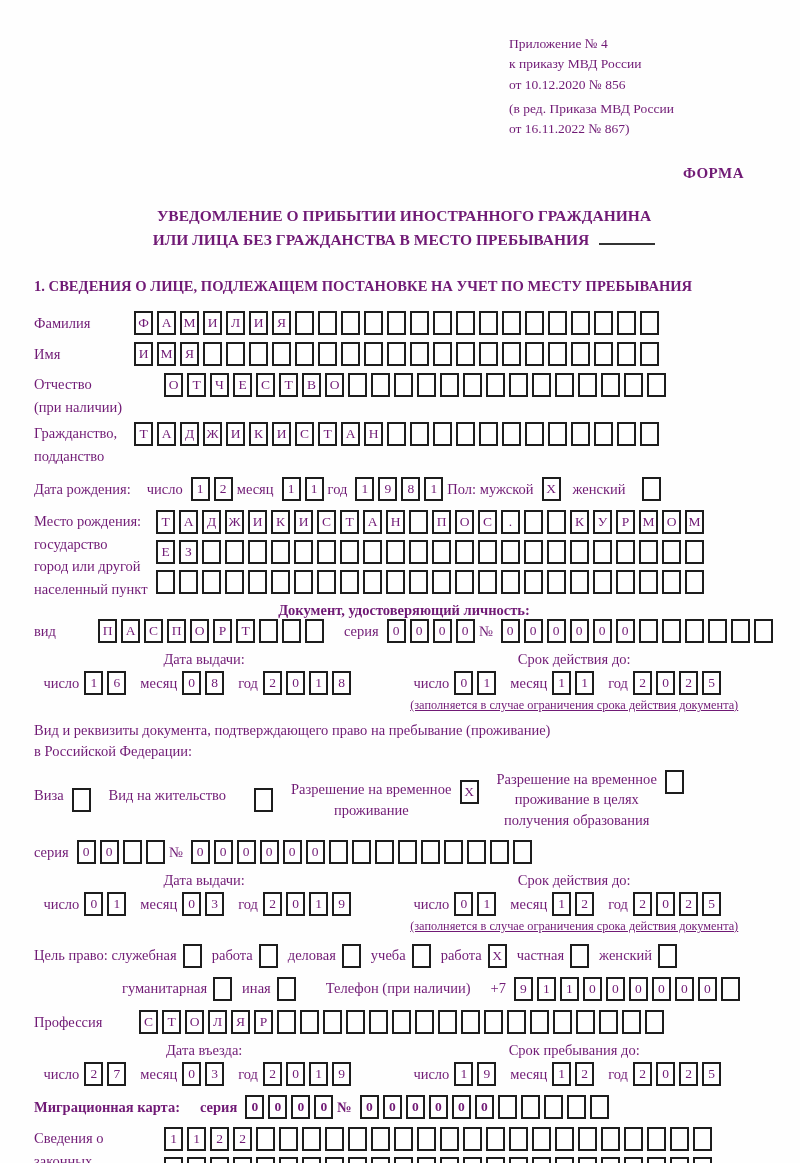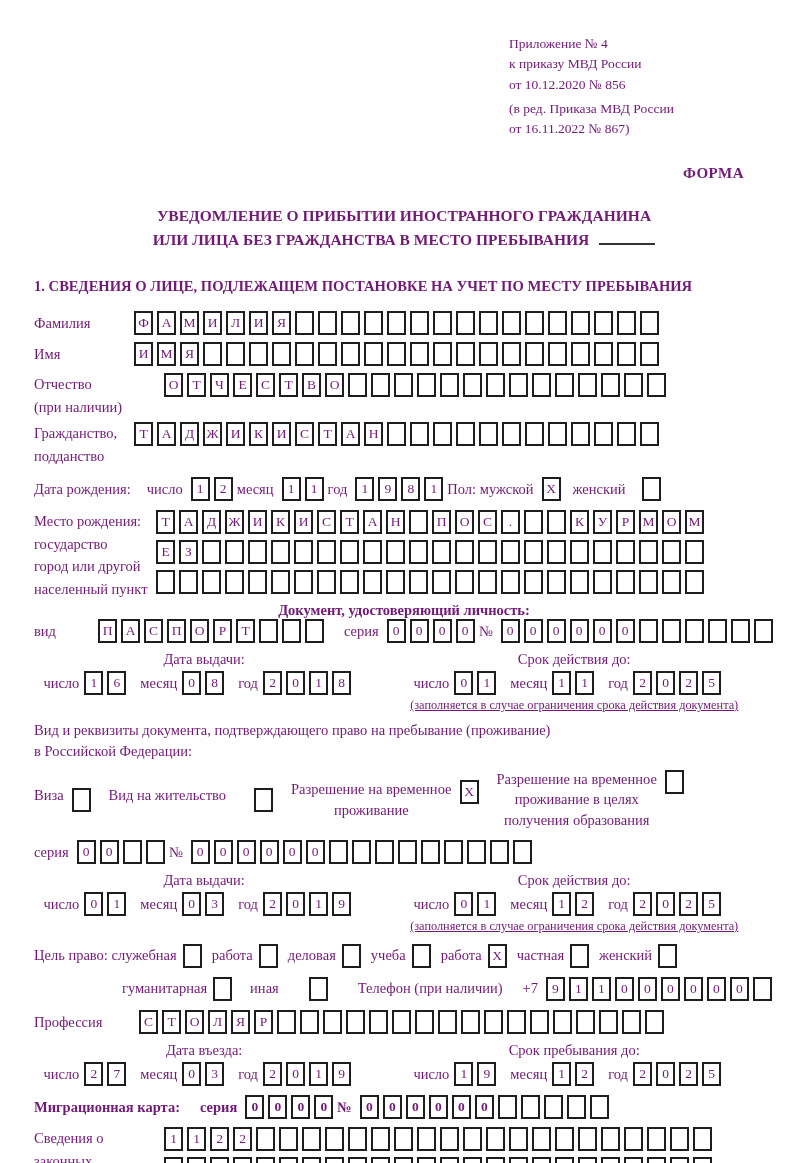--- a/index.html
+++ b/index.html
@@ -569,21 +569,21 @@
         </span>
       </span>
   </div>
   <div class="row purpose" style="margin-top:8px; padding-left:88px;">
     <span class="opt">
         <span class="optlbl">гуманитарная</span>
         <span class="cells">
           <span class="cell"></span>
         </span>
       </span>
-    <span class="opt" style="margin-left:8px;gap:24px;">
+    <span class="opt" style="">
         <span class="optlbl">иная</span>
         <span class="cells">
           <span class="cell"></span>
         </span>
       </span>
     <span class="gap20"></span>
     <span class="lbl">Телефон (при наличии)</span>
     <span class="gap20"></span>
     <span class="lbl">+7</span>
       <span class="gap8"></span>

